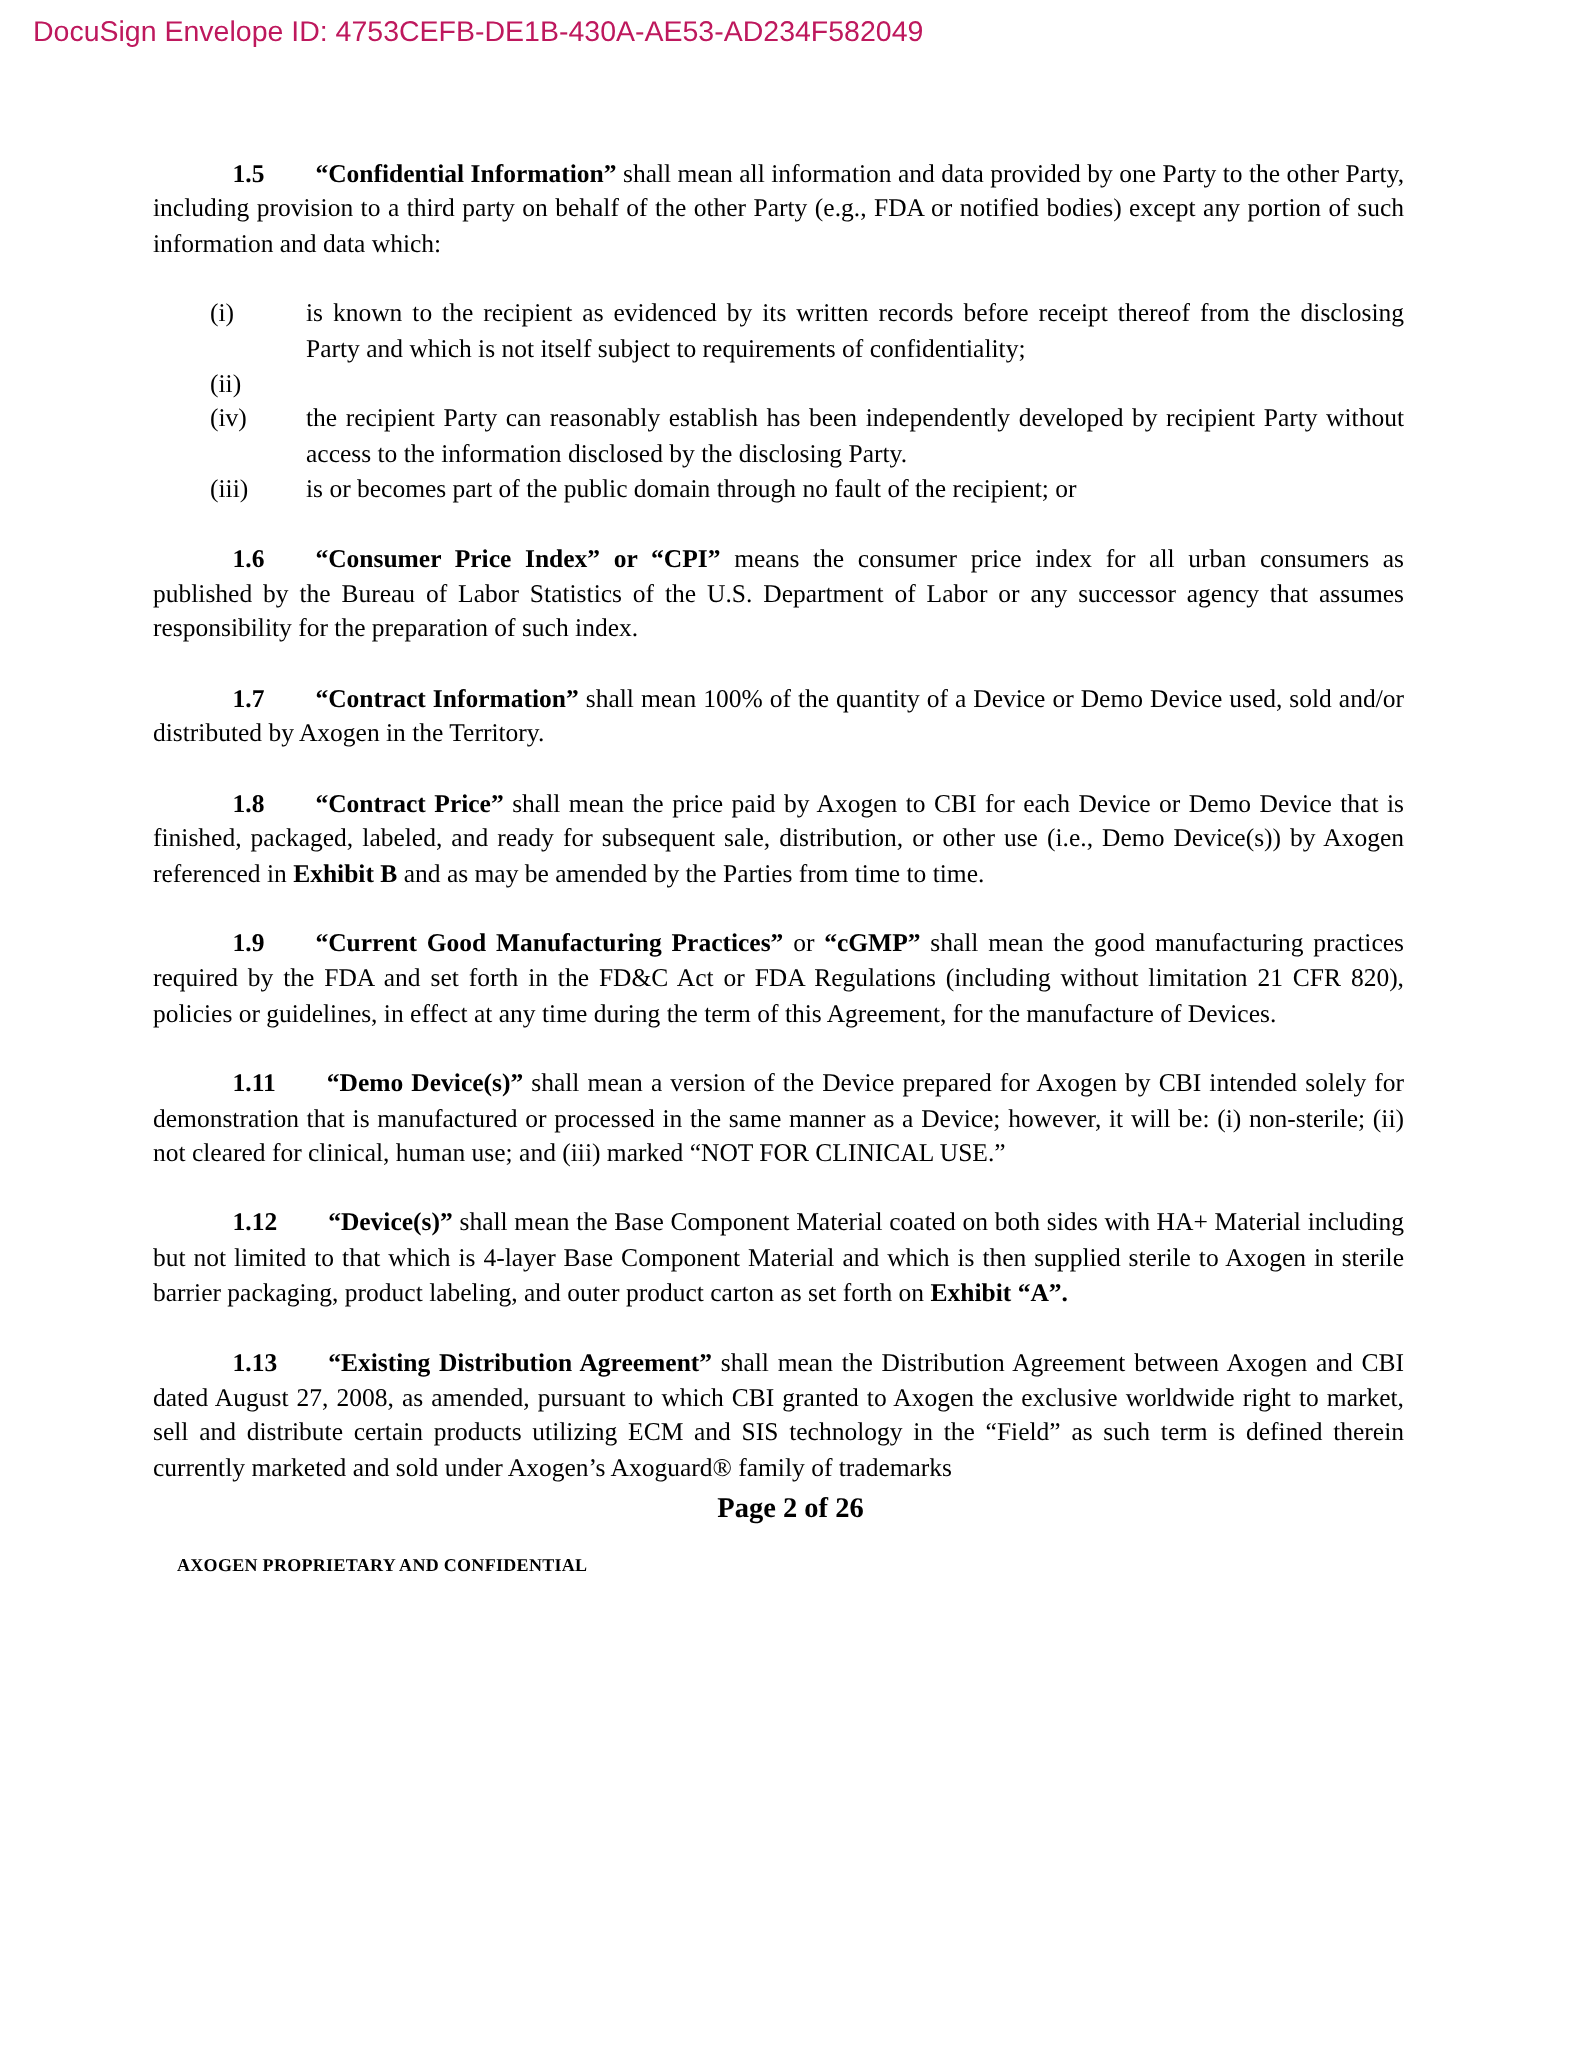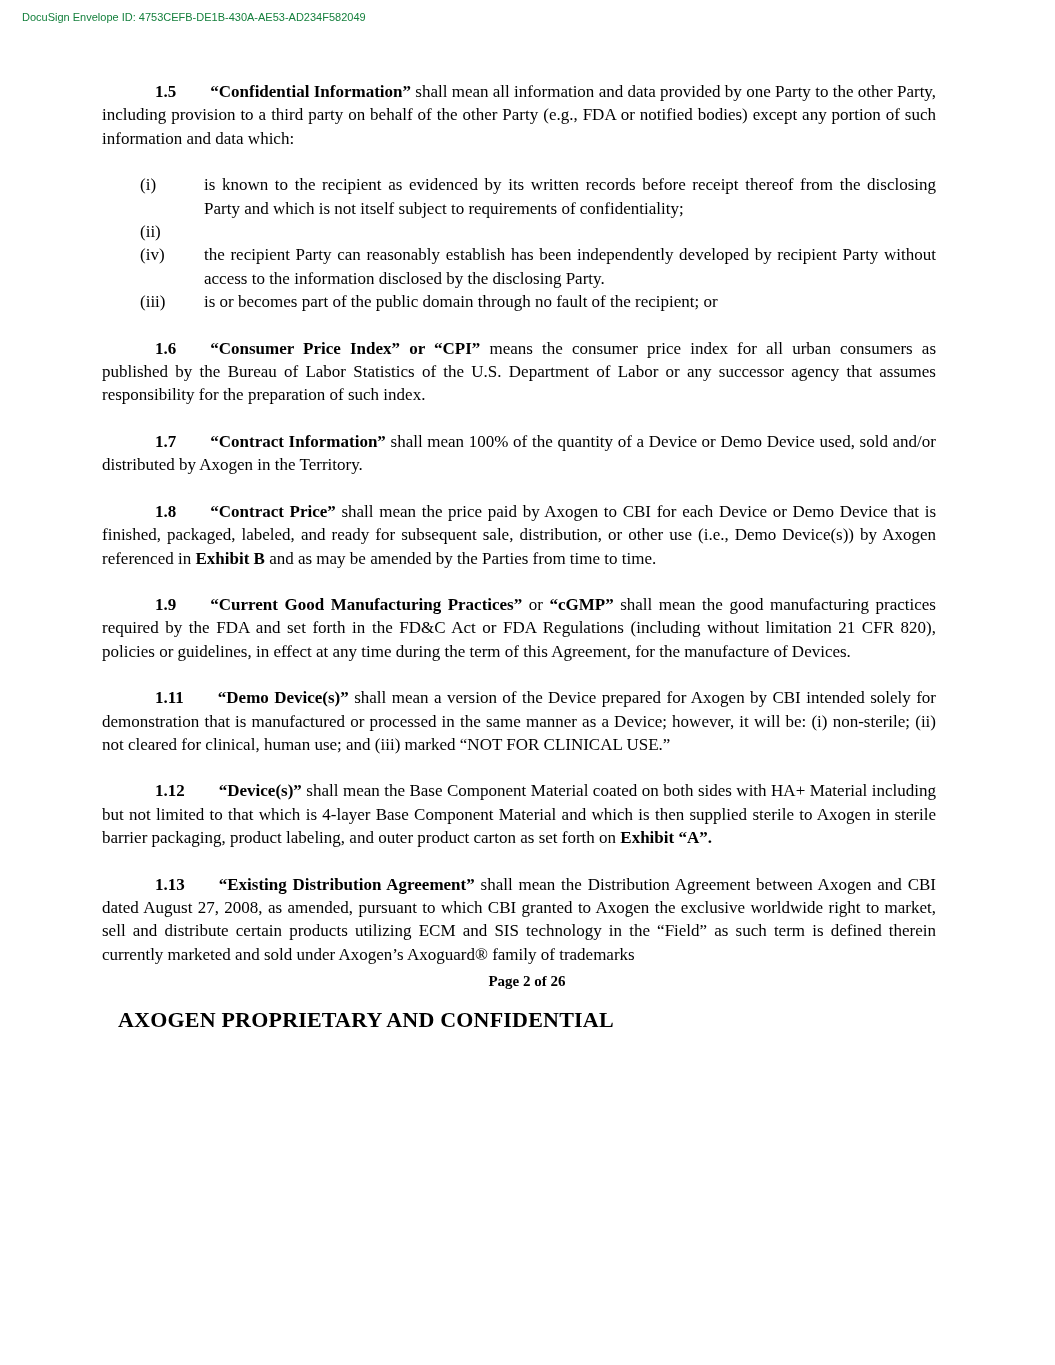--- a/index.html
+++ b/index.html
@@ -13,30 +13,30 @@
     height: 1365px;
     background: #ffffff;
     color: #000000;
     overflow: hidden;
   }
   .docusign-line {
     position: absolute;
     left: 22px;
     top: 11px;
     font-family: "Liberation Sans", sans-serif;
-    font-size: 11px;
-    color: #15803d;
+    font-size: 19px;
+    color: #be185d;
     white-space: nowrap;
   }
   .doc-column {
     position: absolute;
     left: 102px;
     top: 0;
     width: 834px;
-    padding-top: 80px;
+    padding-top: 104px;
     font-family: "Liberation Serif", serif;
     font-size: 17px;
     line-height: 23.4px;
     color: #000000;
   }
   .para {
     margin: 23px 0 0 0;
     text-align: justify;
   }
   .para:first-child { margin-top: 0; }
@@ -53,27 +53,27 @@
   }
   .li-text {
     flex: 1;
     text-align: justify;
   }
   .page-number {
     margin-top: 4px;
     padding-left: 16px;
     text-align: center;
     font-weight: bold;
-    font-size: 15px;
+    font-size: 19px;
   }
   .confidential {
     margin-top: 14px;
     margin-left: 16px;
     font-weight: bold;
-    font-size: 22px;
+    font-size: 12px;
     letter-spacing: 0.2px;
   }
 </style>
 </head>
 <body>
 
 <div class="page">
 
   <div class="docusign-line">DocuSign Envelope ID: 4753CEFB-DE1B-430A-AE53-AD234F582049</div>
 

